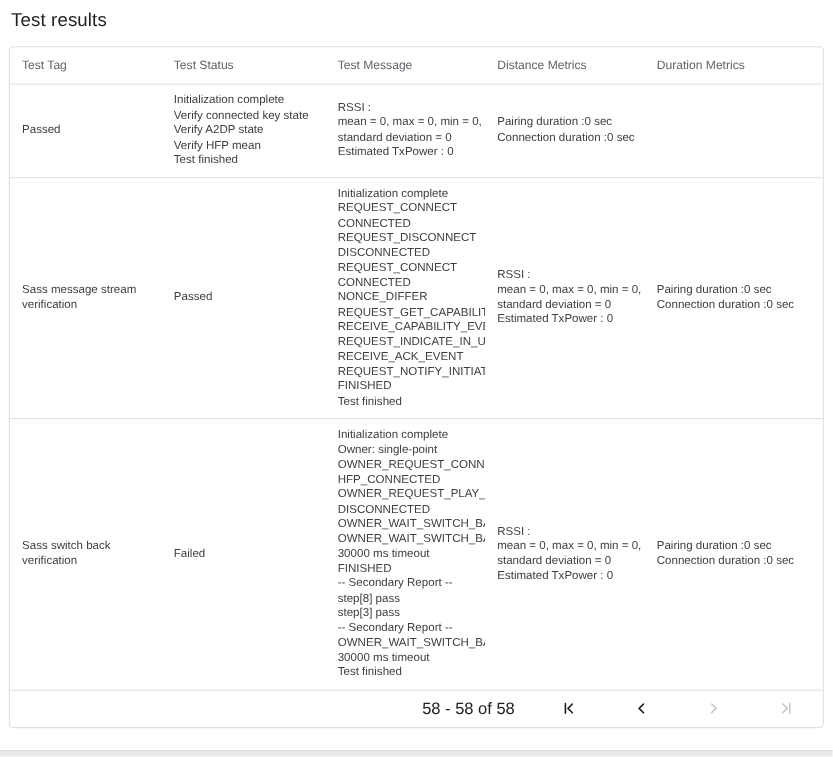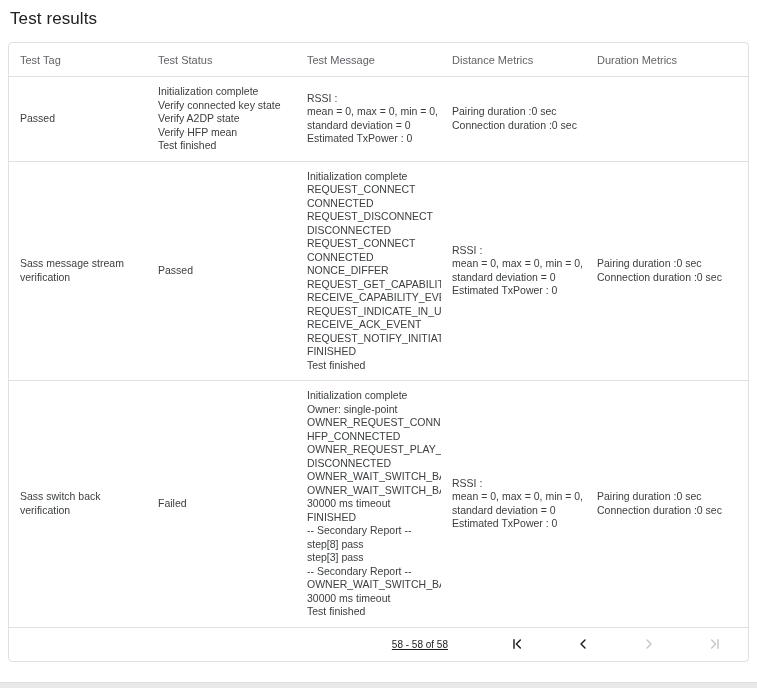--- a/index.html
+++ b/index.html
@@ -59,25 +59,24 @@
     max-height: 27px;
   }
   .single { white-space: nowrap; }
   .pagination-bar {
     height: 33px;
     display: flex;
     align-items: center;
     justify-content: flex-end;
   }
   .range-label {
-    font-size: 10px;
+    font-size: 15px;
     color: #202124;
-    margin-right: 36px;
+    margin-right: 16px;
     white-space: nowrap;
-    text-decoration: underline;
   }
   .pg-btn {
     width: 66px; height: 28px;
     display: flex; align-items: center; justify-content: center;
     background: transparent; border: none; cursor: pointer;
     color: var(--icon-enabled, #202124);
   }
   .pg-btn.disabled { color: var(--icon-disabled, #c7c7c7); cursor: default; }
   .pg-btn svg { display: block; }
   .scroll-strip {

